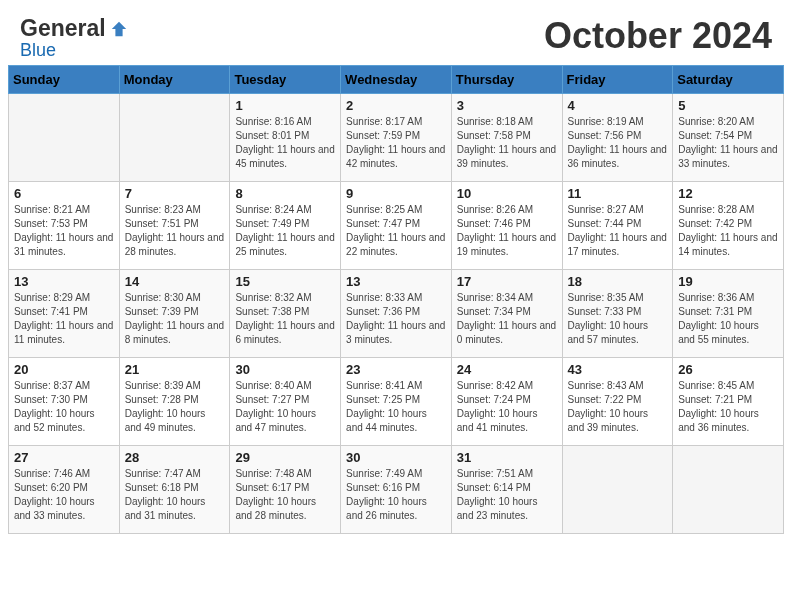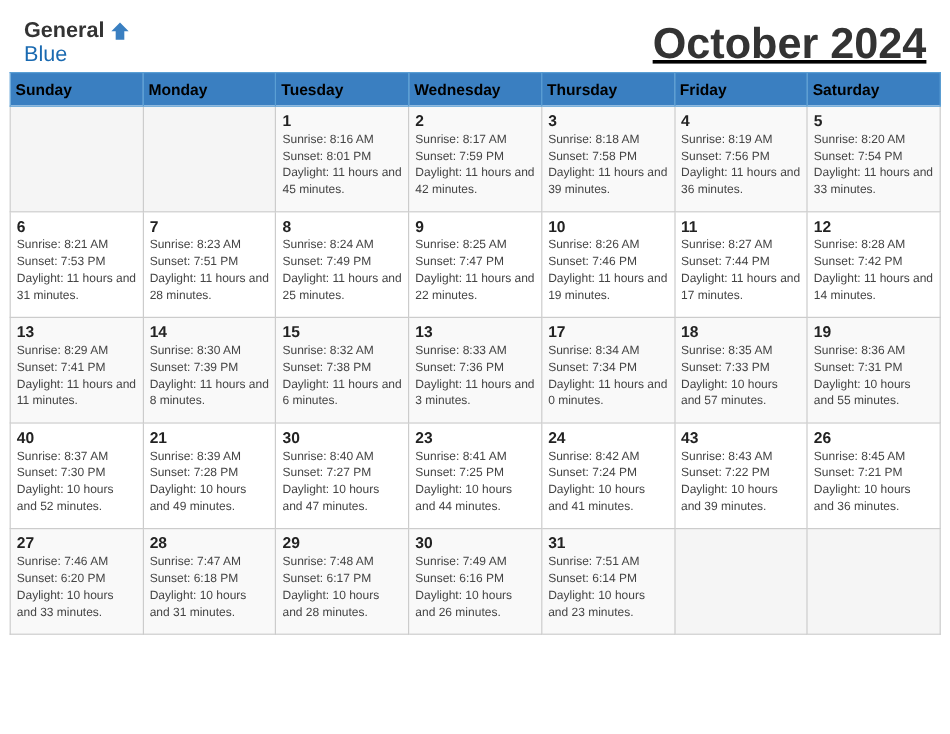--- a/index.html
+++ b/index.html
@@ -21,37 +21,36 @@
       flex-direction: column;
       align-items: flex-start;
       line-height: 1.1;
     }
     .logo-text {
       display: flex;
       align-items: center;
       gap: 2px;
     }
     .logo-general {
-      font-size: 18px;
+      font-size: 23px;
       font-weight: bold;
       color: #333;
     }
     .logo-blue {
       font-size: 18px;
       font-weight: normal;
       color: #1a6ab1;
     }
     .logo-icon {
       width: 18px;
       height: 18px;
       margin-left: 2px;
     }
     .title-block {
       text-align: right;
-      text-decoration: underline;
     }
     .month-title {
       font-size: 36px;
       font-weight: bold;
       color: #333;
       line-height: 1.1;
     }
     .subtitle {
       font-size: 15px;
       color: #555;
@@ -220,21 +219,21 @@
               <span class="day-number">18</span>
               <div class="day-detail">Sunrise: 8:35 AM<br>Sunset: 7:33 PM<br>Daylight: 10 hours and 57 minutes.</div>
             </td>
             <td>
               <span class="day-number">19</span>
               <div class="day-detail">Sunrise: 8:36 AM<br>Sunset: 7:31 PM<br>Daylight: 10 hours and 55 minutes.</div>
             </td>
           </tr>
           <tr>
             <td>
-              <span class="day-number">40</span>
+              <span class="day-number">20</span>
               <div class="day-detail">Sunrise: 8:37 AM<br>Sunset: 7:30 PM<br>Daylight: 10 hours and 52 minutes.</div>
             </td>
             <td>
               <span class="day-number">21</span>
               <div class="day-detail">Sunrise: 8:39 AM<br>Sunset: 7:28 PM<br>Daylight: 10 hours and 49 minutes.</div>
             </td>
             <td>
               <span class="day-number">30</span>
               <div class="day-detail">Sunrise: 8:40 AM<br>Sunset: 7:27 PM<br>Daylight: 10 hours and 47 minutes.</div>
             </td>

